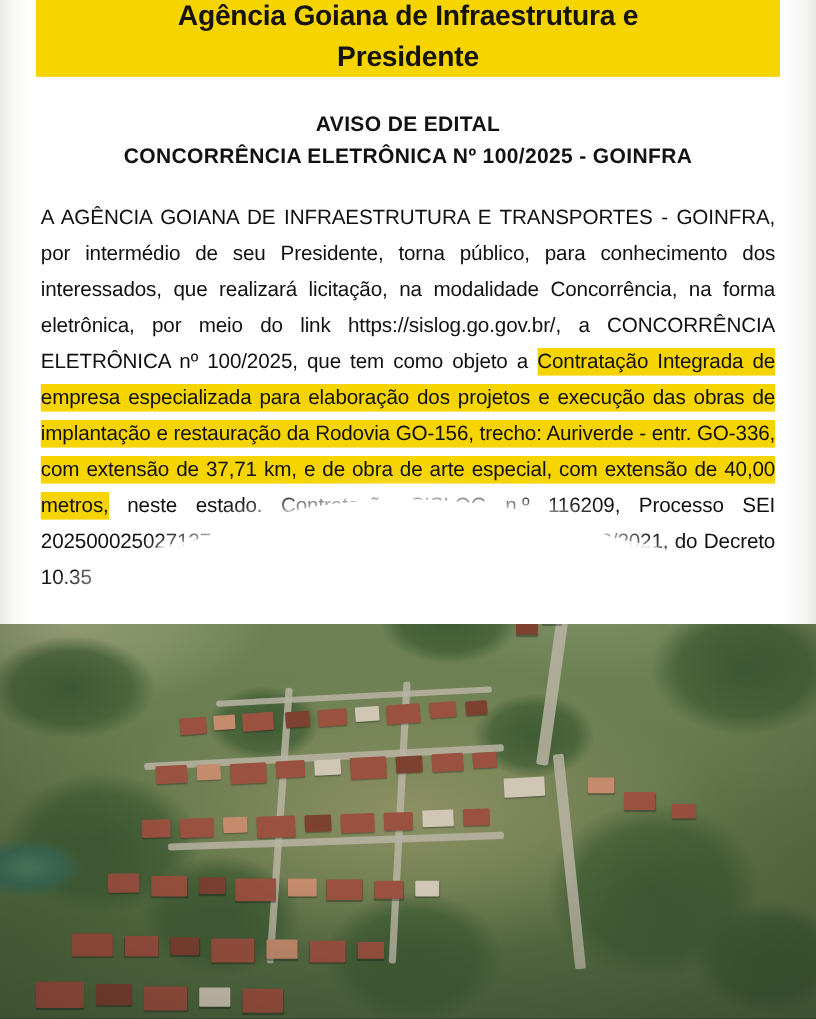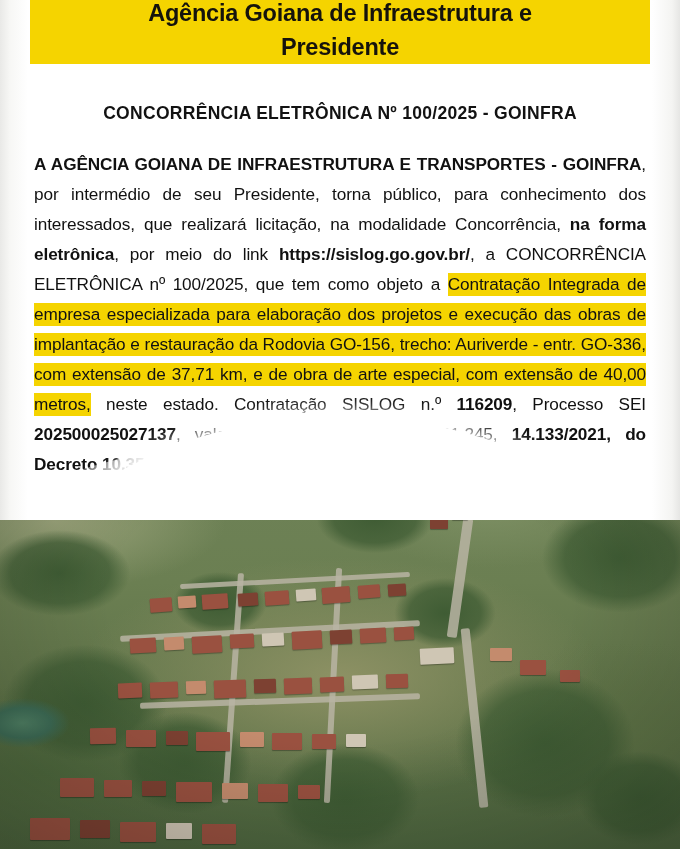--- a/index.html
+++ b/index.html
@@ -65,32 +65,32 @@
 
   .notice-title {
     text-align: center;
     font-size: 17.5px;
     font-weight: bold;
     color: #121212;
     letter-spacing: 0.3px;
     margin-top: 26px;
     line-height: 27px;
   }
-  .notice-title .l2 { display: block; margin-top: 36px; }
+  .notice-title .l2 { display: block; }
 
   .body-text {
     margin-top: 22px;
     font-size: 17.2px;
     line-height: 30px;
     color: #111111;
     text-align: justify;
     letter-spacing: -0.1px;
     padding: 0 4px;
   }
-  .body-text b { font-weight: bold; }
+  .body-text b { font-weight: normal; }
   .hl {
     background: #f5d400;
     box-decoration-break: clone;
     -webkit-box-decoration-break: clone;
     padding: 1px 0 2px 0;
   }
   .link { color: #111; font-weight: bold; }
 
   
   .curl {
@@ -280,20 +280,21 @@
     <div class="doc-paper"></div>
 
     <div class="doc-inner">
 
       <div class="title-wrap">
         <span class="title-band title-line title-line-1">Agência Goiana de Infraestrutura e</span>
         <span class="title-band title-line">Presidente</span>
       </div>
 
       <div class="notice-title">
+        <span>AVISO DE EDITAL</span>
         <span class="l2">CONCORRÊNCIA ELETRÔNICA Nº 100/2025 - GOINFRA</span>
       </div>
 
       <div class="body-text">
         <b>A AGÊNCIA GOIANA DE INFRAESTRUTURA E TRANSPORTES - GOINFRA</b><span>, por intermédio de seu Presidente, torna público, para conhecimento dos interessados, que realizará licitação, na modalidade Concorrência, </span><b>na forma eletrônica</b><span>, por meio do link </span><b class="link">https://sislog.go.gov.br/</b><span>, a CONCORRÊNCIA ELETRÔNICA nº 100/2025, que tem como objeto a </span><span class="hl">Contratação Integrada de empresa especializada para elaboração dos projetos e execução das obras de implantação e restauração da Rodovia GO-156, trecho: Auriverde - entr. GO-336, com extensão de 37,71 km, e de obra de arte especial, com extensão de 40,00 metros,</span><span> neste estado. Contratação SISLOG n.º </span><b>116209</b><span>, Processo SEI </span><b>202500025027137</b><span>, valor estimado de R$   104.021.245,</span><b> 14.133/2021, do Decreto 10.35</b>
       </div>
 
     </div>
 
     <div class="curl-soft"></div>

